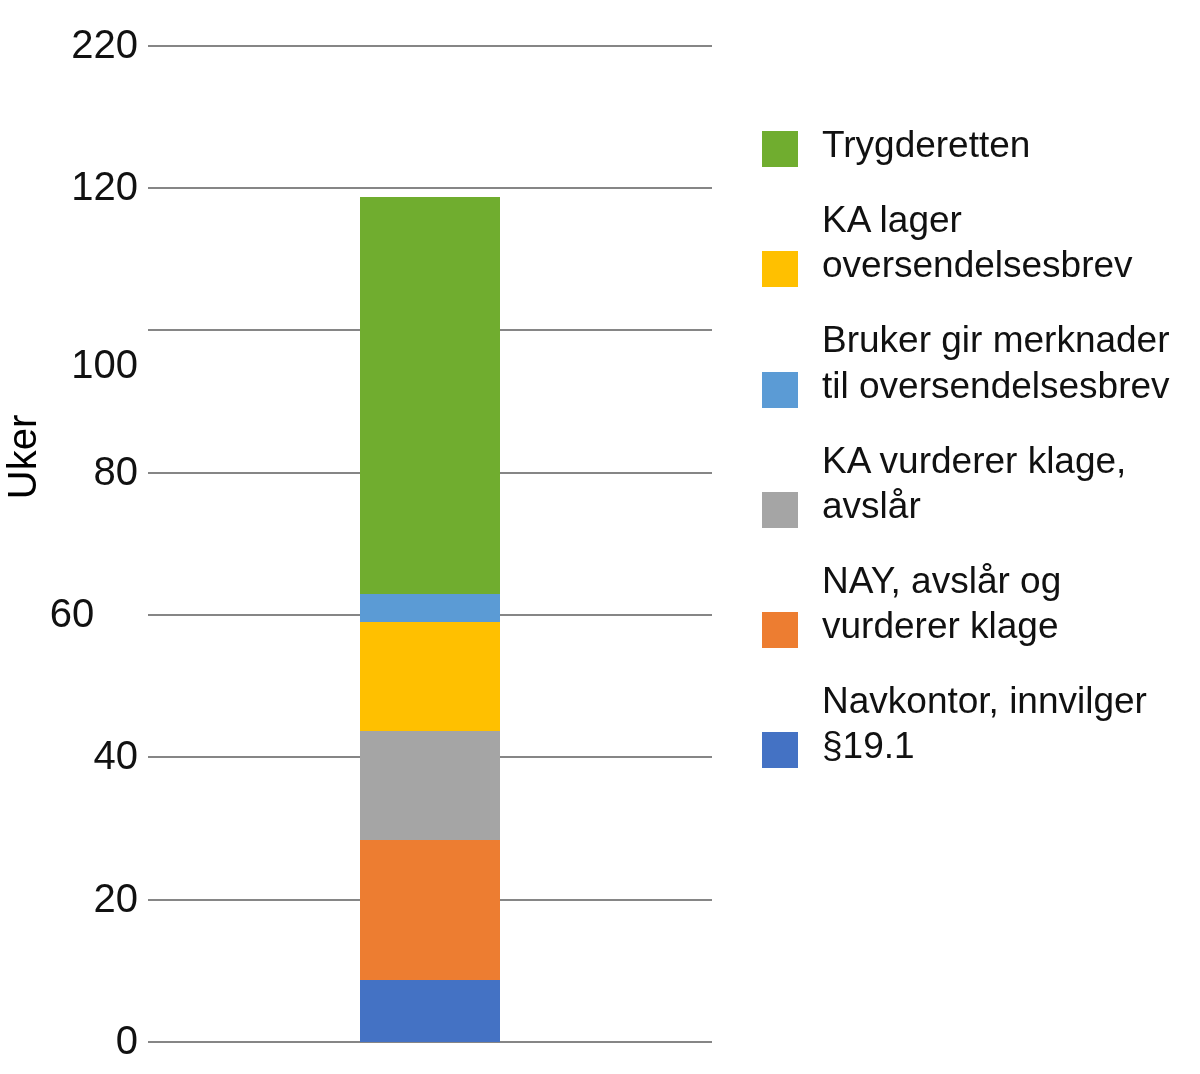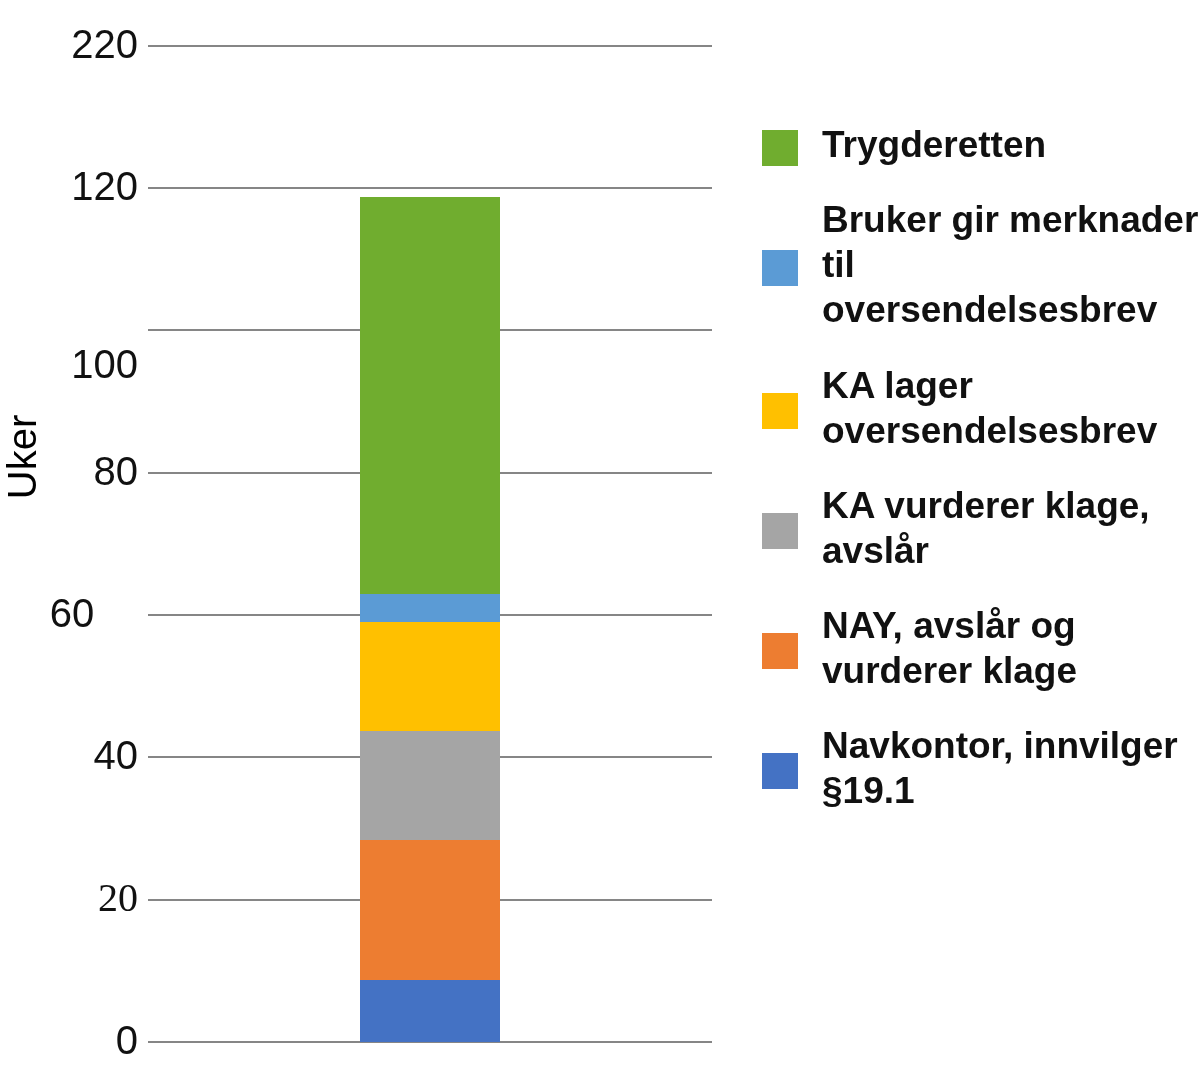--- a/index.html
+++ b/index.html
@@ -82,23 +82,22 @@
 
   
   #legend {
     position: absolute;
     left: 762px;
     top: 122px;
     width: 438px;
   }
   .legend-item {
     display: flex;
-    align-items: center;
+    align-items: flex-end;
     margin-bottom: 30px;
-    font-weight: bold;
   }
   .legend-swatch {
     flex: 0 0 auto;
     width: 36px;
     height: 36px;
     margin-top: 6px;
     margin-right: 24px;
   }
   .legend-label {
     flex: 1 1 auto;
@@ -140,21 +139,21 @@
         <div class="ytick-wrap" style="top: 472.64px;">
           <div class="ytick-label" style="top: -22px;">80</div>
         </div>
         <div class="ytick-wrap" style="top: 614.98px;">
           <div class="ytick-label" style="top: -22px; text-align: center;">60</div>
         </div>
         <div class="ytick-wrap" style="top: 757.32px;">
           <div class="ytick-label" style="top: -22px;">40</div>
         </div>
         <div class="ytick-wrap" style="top: 899.66px;">
-          <div class="ytick-label" style="top: -22px; font-family: Liberation Serif, serif;">20</div>
+          <div class="ytick-label" style="top: -22px;">20</div>
         </div>
         <div class="ytick-wrap" style="top: 1042px;">
           <div class="ytick-label" style="top: -22px;">0</div>
         </div>
       </div>
 
     <div id="bar-stack">
         <div class="bar-segment" title="Navkontor, innvilger §11.5" style="top: 980.082px; height: 61.9179px; background: rgb(68, 114, 196);"></div>
         <div class="bar-segment" title="NAY, avslår og vurderer klage" style="top: 839.877px; height: 140.205px; background: rgb(237, 125, 49);"></div>
         <div class="bar-segment" title="KA behandler klage, avslår" style="top: 730.987px; height: 108.89px; background: rgb(165, 165, 165);"></div>
@@ -164,26 +163,26 @@
       </div>
 
   </div>
 
   <div id="legend">
       <div class="legend-item">
         <span class="legend-swatch" style="background: rgb(112, 173, 47);"></span>
         <span class="legend-label">Trygderetten</span>
       </div>
       <div class="legend-item">
+        <span class="legend-swatch" style="background: rgb(255, 192, 0);"></span>
+        <span class="legend-label">KA lager oversendelsesbrev</span>
+      </div>
+      <div class="legend-item">
         <span class="legend-swatch" style="background: rgb(91, 155, 213);"></span>
         <span class="legend-label">Bruker gir merknader til oversendelsesbrev</span>
-      </div>
-      <div class="legend-item">
-        <span class="legend-swatch" style="background: rgb(255, 192, 0);"></span>
-        <span class="legend-label">KA lager oversendelsesbrev</span>
       </div>
       <div class="legend-item">
         <span class="legend-swatch" style="background: rgb(165, 165, 165);"></span>
         <span class="legend-label">KA vurderer klage, avslår</span>
       </div>
       <div class="legend-item">
         <span class="legend-swatch" style="background: rgb(237, 125, 49);"></span>
         <span class="legend-label">NAY, avslår og vurderer klage</span>
       </div>
       <div class="legend-item">

